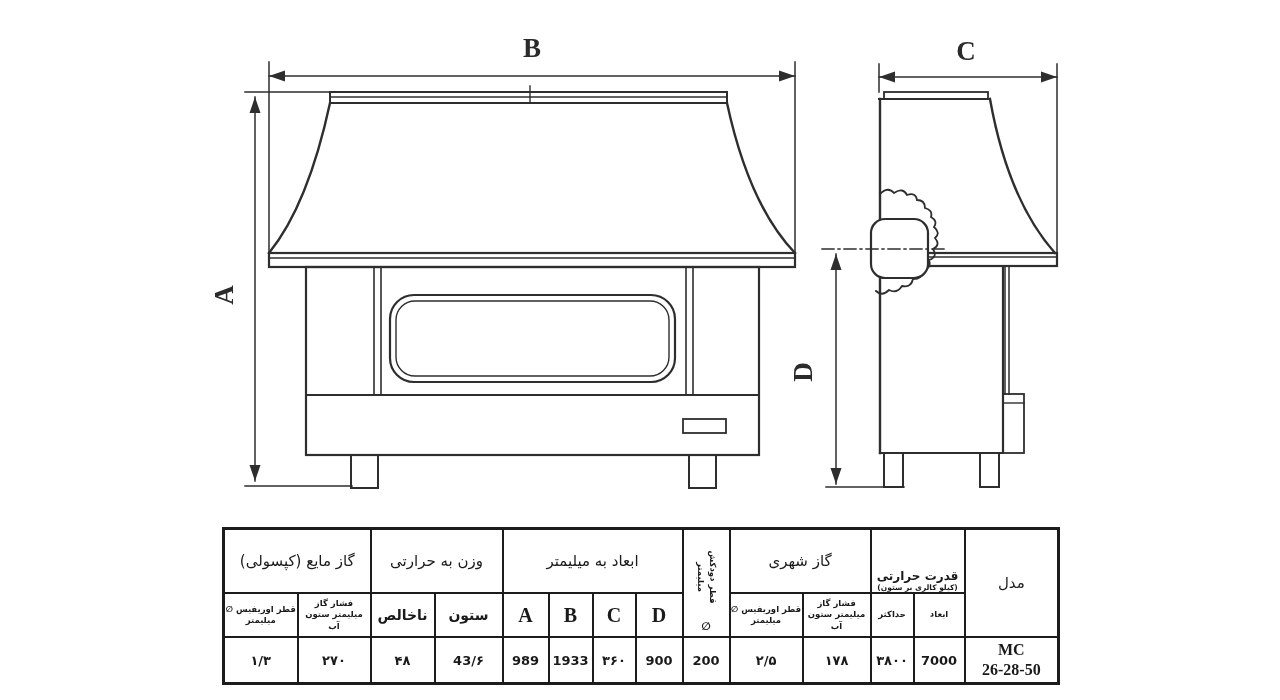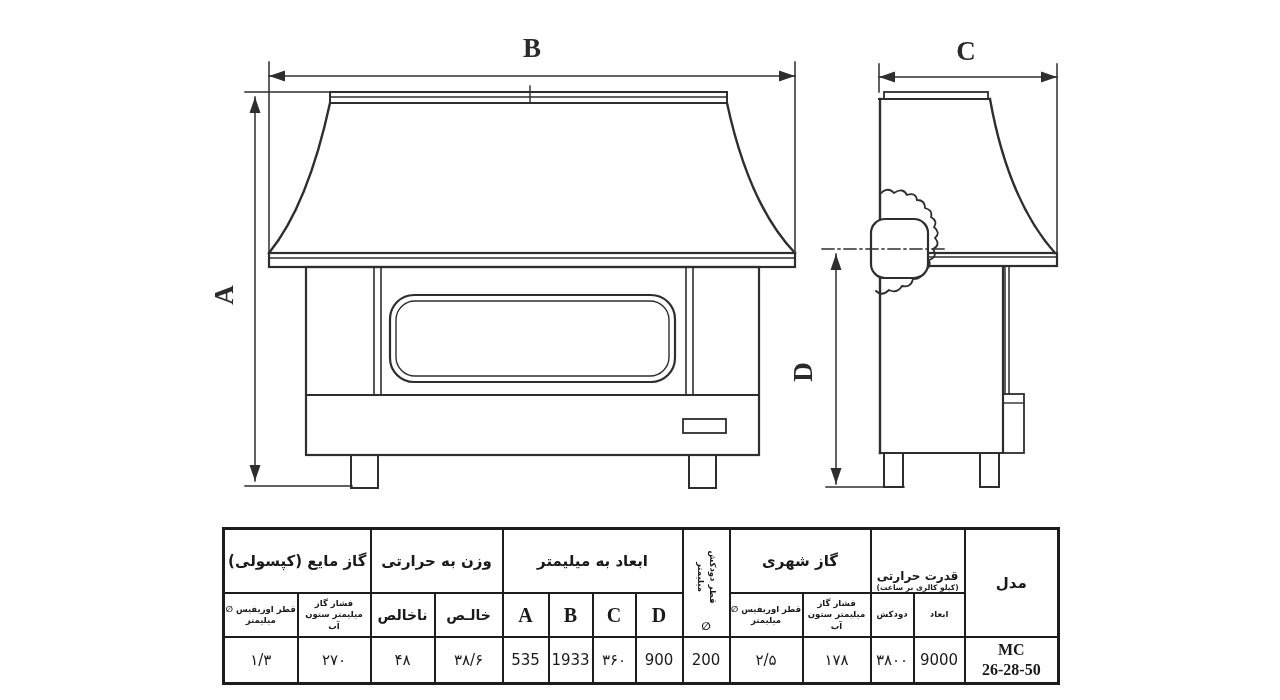--- a/index.html
+++ b/index.html
@@ -10,27 +10,27 @@
   
   .spec-wrap{position:absolute;left:222px;top:527px;}
   table.spec{border-collapse:collapse;table-layout:fixed;width:835px;background:#fff;}
   table.spec{border:3px solid #1c1c1c;}
   table.spec td{border:2px solid #1c1c1c;text-align:center;vertical-align:middle;
                 padding:0;color:#1a1a1a;overflow:hidden;}
   tr.grp td{height:44px;}
   tr.sub td{height:42px;}
   tr.val td{height:44px;}
   .fa{direction:rtl;}
-  .grp-title{font-size:15px;font-weight:bold;}
+  .grp-title{font-size:15px;font-weight:normal;}
   .grp-title-sm{font-size:12px;font-weight:bold;line-height:1.15;margin-top:40px;}
   .grp-subtitle{font-size:7.5px;font-weight:bold;line-height:1.1;}
   .sub2{font-size:8.5px;font-weight:bold;line-height:1.35;}
   .sub-big{font-size:14px;font-weight:bold;margin-top:16px;}
   .latin-dim{font-family:"Liberation Serif","DejaVu Serif",serif;font-size:20px;font-weight:bold;}
-  .val-num{font-size:15px;font-weight:normal;}
+  .val-num{font-size:13px;font-weight:bold;}
   .red{color:#e32128;}
   .model-val{font-family:"Liberation Serif","DejaVu Serif",serif;font-size:16px;
              font-weight:bold;line-height:1.25;}
   .rot-cell{position:relative;}
   .rot{position:absolute;left:50%;top:44%;transform:translate(-50%,-50%) rotate(90deg);
        white-space:nowrap;font-size:8.5px;font-weight:bold;line-height:1.4;direction:rtl;}
   .diam-sym{position:absolute;left:50%;bottom:3px;transform:translateX(-50%);
             font-size:11px;font-weight:bold;}
 </style>
 </head>
@@ -147,66 +147,66 @@
         <td rowspan="2" class="rot-cell">
           <div class="rot">
             <div>قطر دودکش</div>
             <div>میلیمتر</div>
           </div>
           <span class="diam-sym">∅</span>
         </td>
         <td colspan="2" class="fa grp-title">گاز شهری</td>
         <td colspan="2" class="fa">
           <div class="grp-title-sm">قدرت حرارتی</div>
-          <div class="grp-subtitle">(کیلو کالری بر ساعت)</div>
+          <div class="grp-subtitle">(کیلو کالری بر ستون)</div>
         </td>
         <td rowspan="2" class="fa grp-title">مدل</td>
       </tr>
 
       <tr class="sub">
         <td class="fa sub2 red">
           <div>قطر اوریفیس ∅</div>
           <div>میلیمتر</div>
         </td>
         <td class="fa sub2 red">
           <div>فشار گاز</div>
           <div>میلیمتر ستون آب</div>
         </td>
         <td class="fa sub-big">ناخالص</td>
-        <td class="fa sub-big">خالـص</td>
+        <td class="fa sub-big">ستون</td>
         <td class="latin-dim">A</td>
         <td class="latin-dim">B</td>
         <td class="latin-dim">C</td>
         <td class="latin-dim">D</td>
         <td class="fa sub2">
           <div>قطر اوریفیس ∅</div>
           <div>میلیمتر</div>
         </td>
         <td class="fa sub2">
           <div>فشار گاز</div>
           <div>میلیمتر ستون آب</div>
         </td>
-        <td class="fa sub2">دودکش</td>
+        <td class="fa sub2">حداکثر</td>
         <td class="fa sub2">ابعاد</td>
       </tr>
 
       <tr class="val">
         <td class="fa val-num red">۱/۳</td>
         <td class="fa val-num red">۲۷۰</td>
         <td class="fa val-num">۴۸</td>
-        <td class="fa val-num">۳۸/۶</td>
-        <td class="fa val-num">535</td>
+        <td class="fa val-num">43/۶</td>
+        <td class="fa val-num">989</td>
         <td class="fa val-num">1933</td>
         <td class="fa val-num">۳۶۰</td>
         <td class="fa val-num">900</td>
         <td class="fa val-num">200</td>
         <td class="fa val-num">۲/۵</td>
         <td class="fa val-num">۱۷۸</td>
         <td class="fa val-num">۳۸۰۰</td>
-        <td class="fa val-num">9000</td>
+        <td class="fa val-num">7000</td>
         <td>
           <div class="model-val">
             <div>MC</div>
             <div>26-28-50</div>
           </div>
         </td>
       </tr>
     </tbody>
       </table>
   </div>

